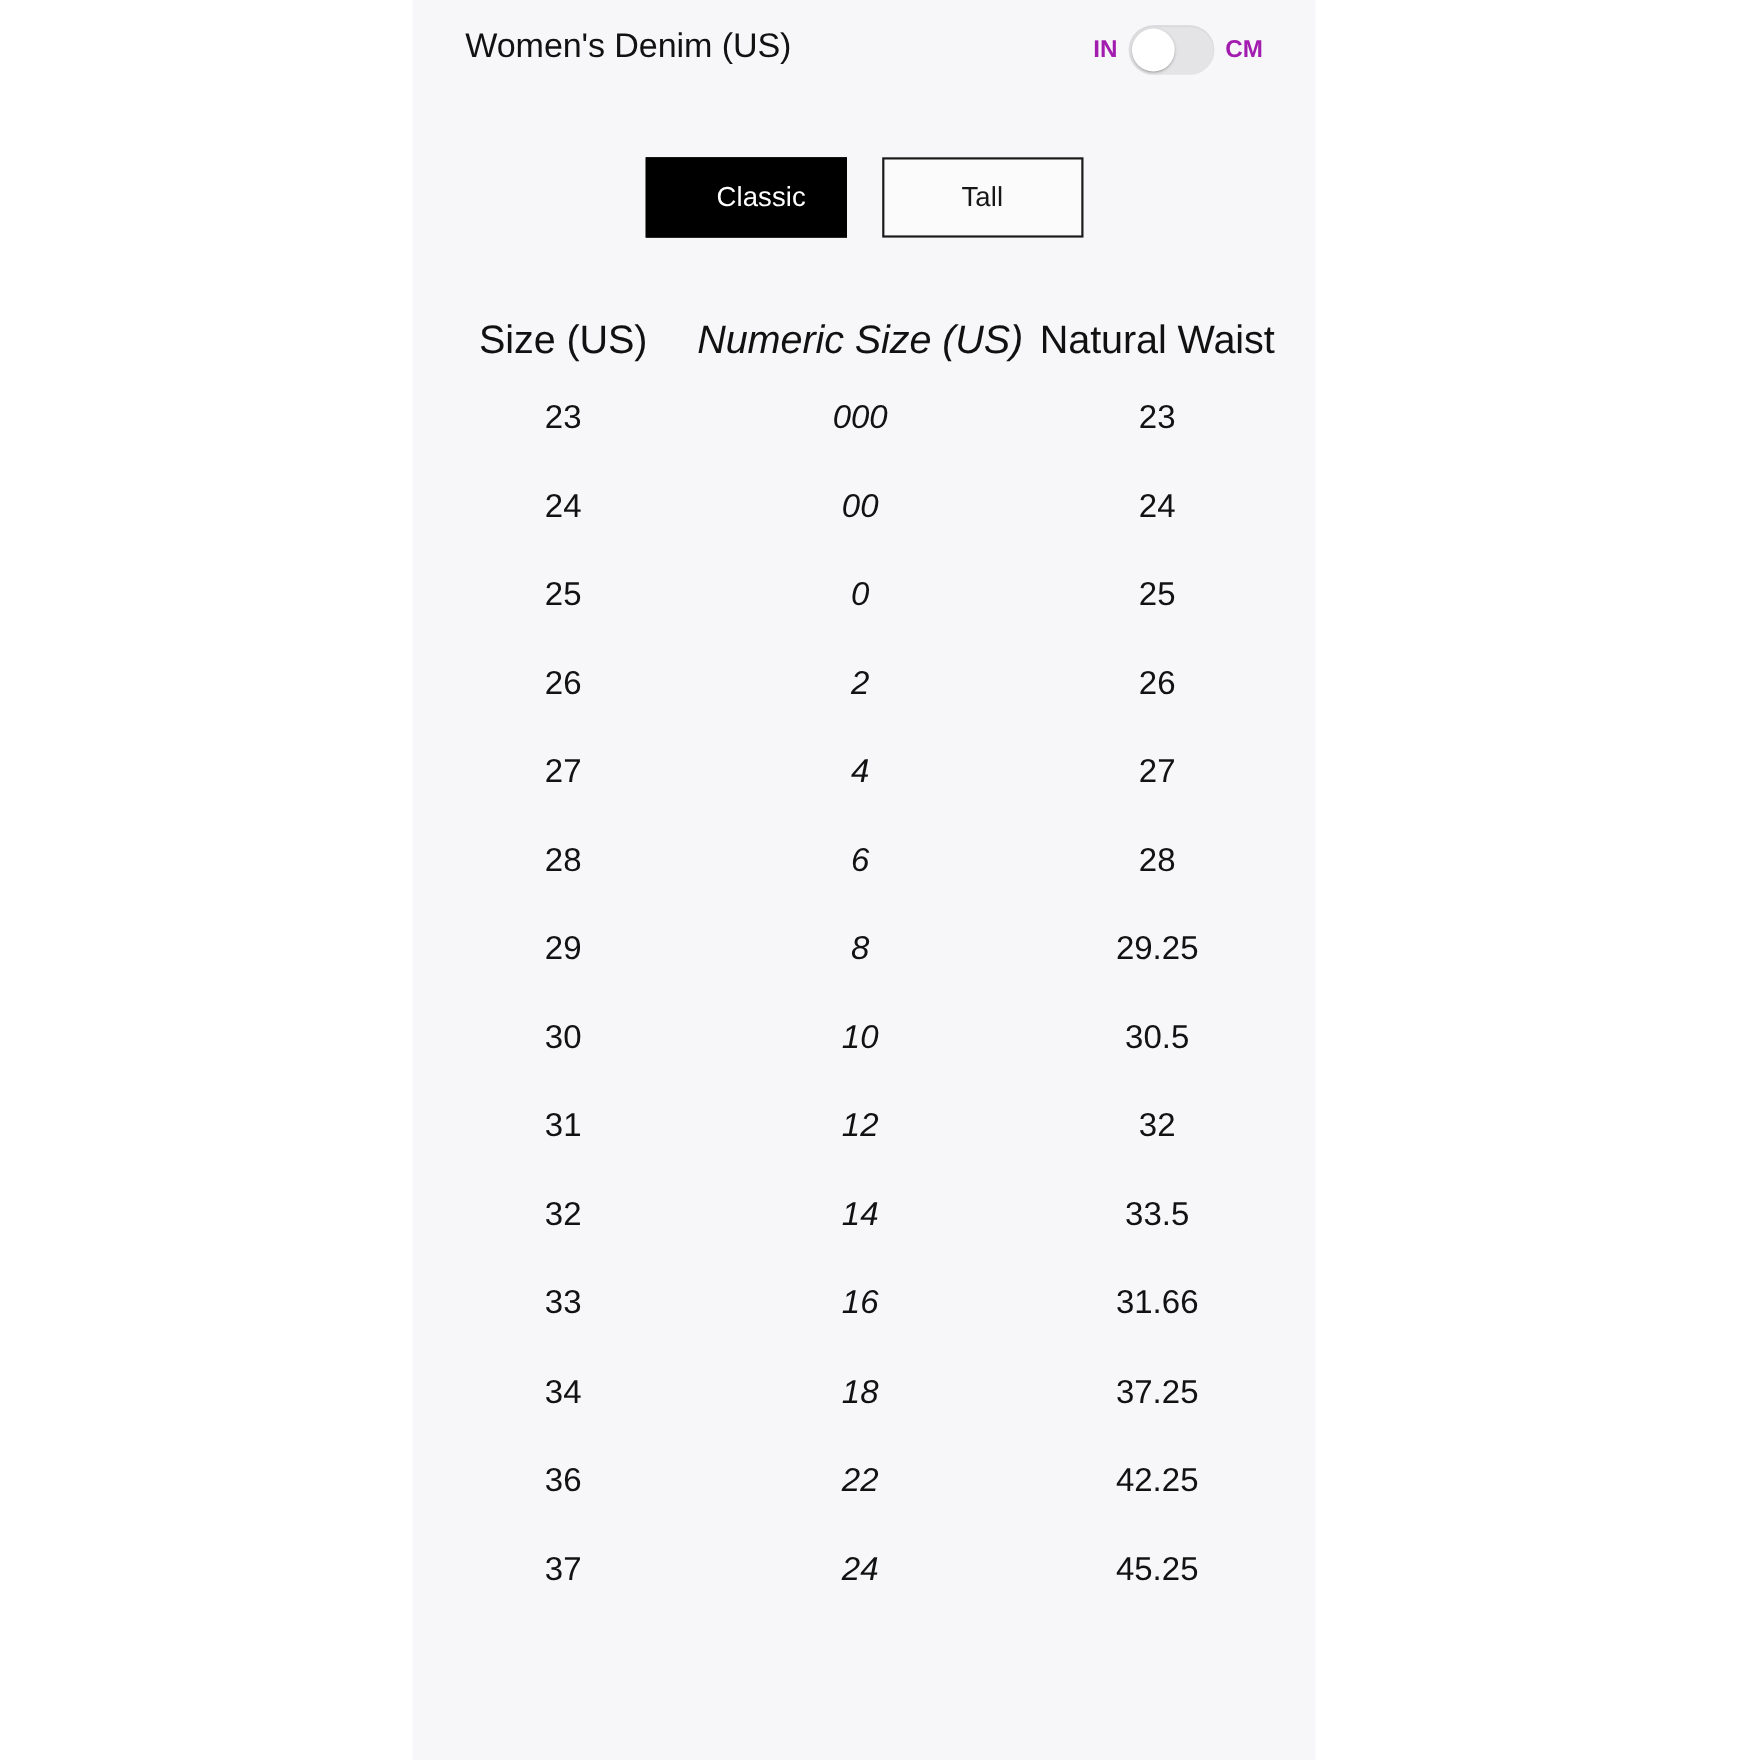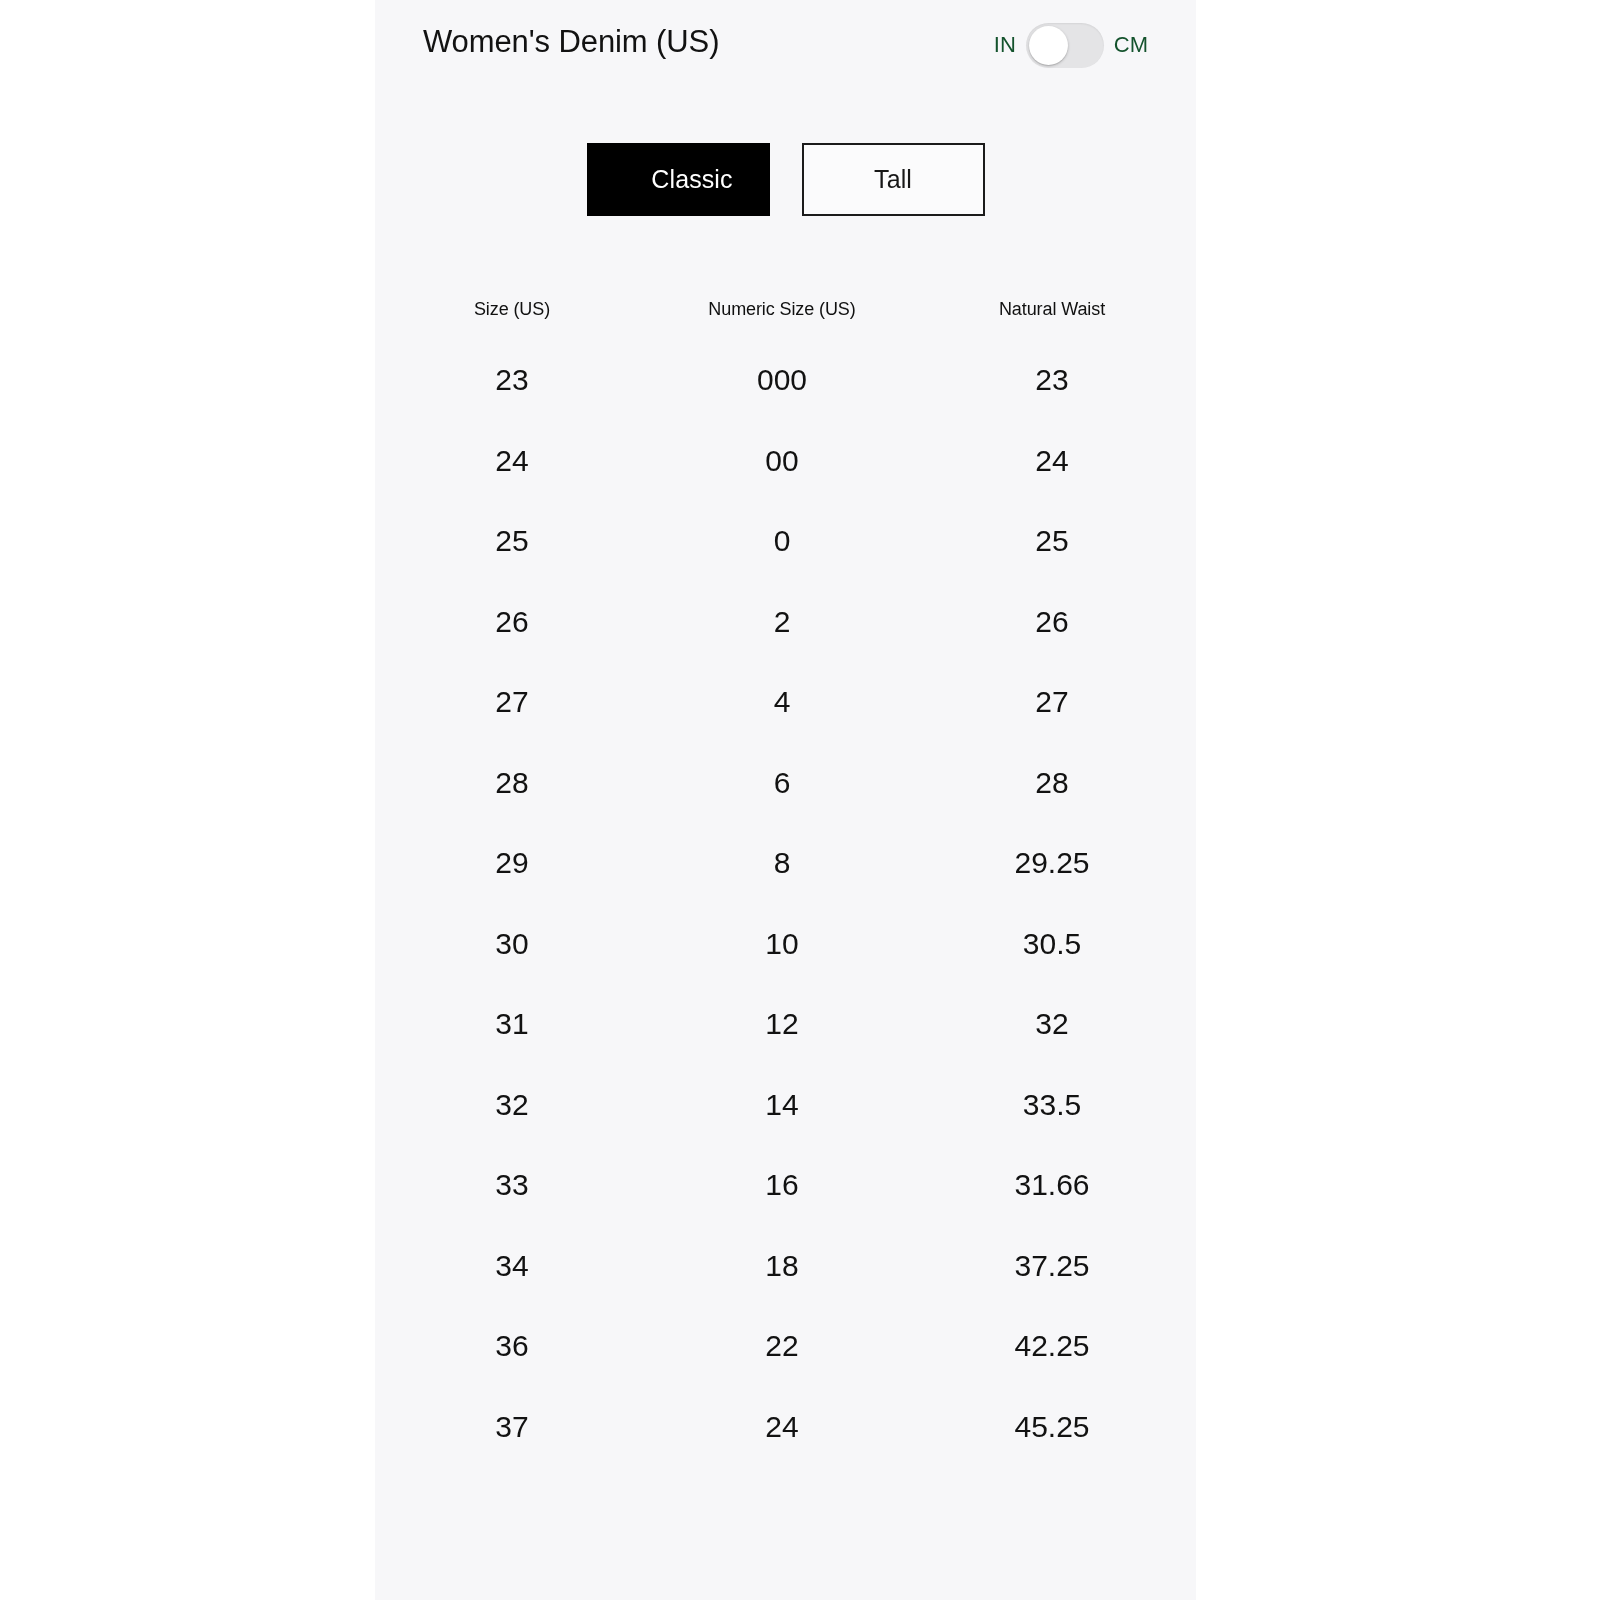--- a/index.html
+++ b/index.html
@@ -56,22 +56,22 @@
     right: 48px;
     top: 20px;
     display: flex;
     align-items: center;
     gap: 10px;
     height: 50px;
   }
 
   .unit-label {
     font-size: 22px;
-    font-weight: 400;
-    color: #14532d;
+    font-weight: 700;
+    color: #a21caf;
     line-height: 1;
     user-select: none;
   }
 
   .toggle-track {
     position: relative;
     width: 78px;
     height: 45px;
     border-radius: 23px;
     background: #e4e4e6;
@@ -149,28 +149,28 @@
     display: flex;
     align-items: center;
     justify-content: center;
     font-size: 30px;
     color: #121212;
     font-weight: 400;
     white-space: nowrap;
   }
 
   .header-row .cell {
-    font-size: 18px;
+    font-size: 36px;
     color: #111111;
     font-weight: 400;
     letter-spacing: -0.1px;
   }
 
   .col-size       { width: 250px; margin-left: 12px; }
-  .col-numeric    { width: 290px; }
+  .col-numeric    { width: 290px; font-style: italic; }
   .col-waist      { width: 250px; }
 
   
   .scrollbar-track {
     position: absolute;
     left: 1199px;
     top: 0;
     width: 16px;
     height: 1600px;
     background: #ffffff;

